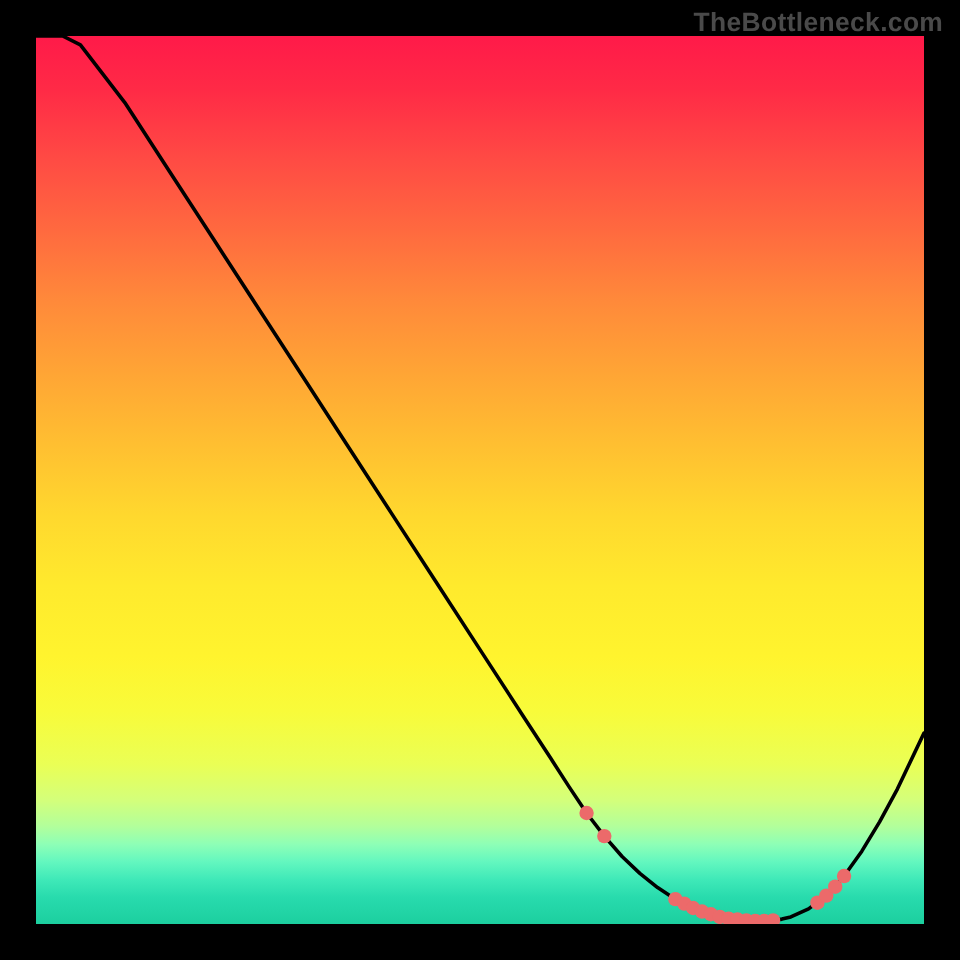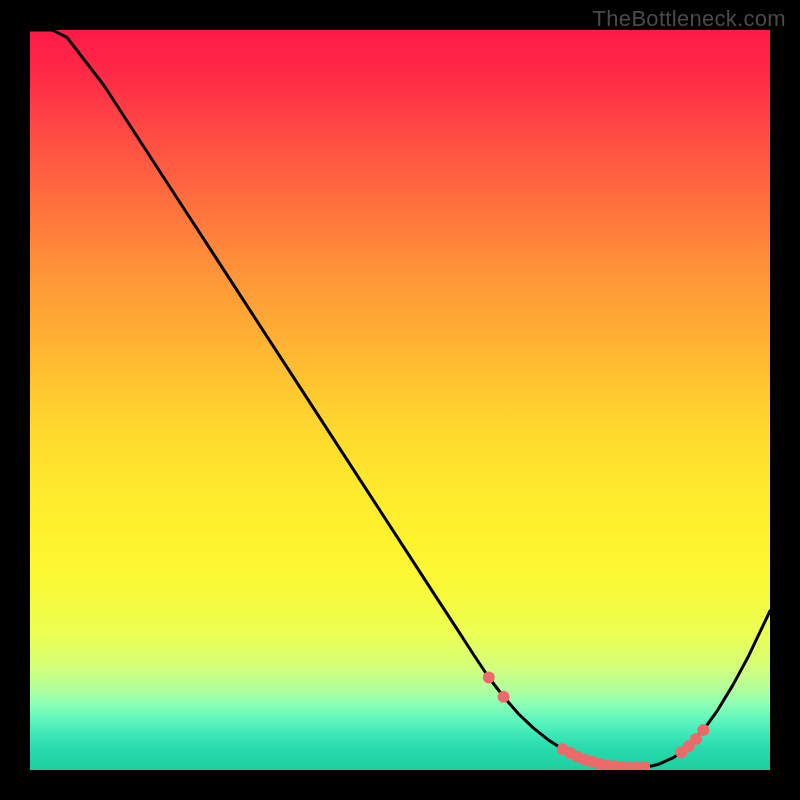--- a/index.html
+++ b/index.html
@@ -16,21 +16,21 @@
     width: 800px;
     height: 800px;
     background: #000;
   }
   .watermark {
     position: absolute;
     top: 6px;
     right: 14px;
     color: #4a4a4a;
     font-size: 22px;
-    font-weight: 400;
+    font-weight: 700;
     letter-spacing: 0.3px;
     z-index: 5;
   }
   .plot {
     position: absolute;
     left: 30px;
     top: 30px;
     width: 740px;
     height: 740px;
     overflow: hidden;

